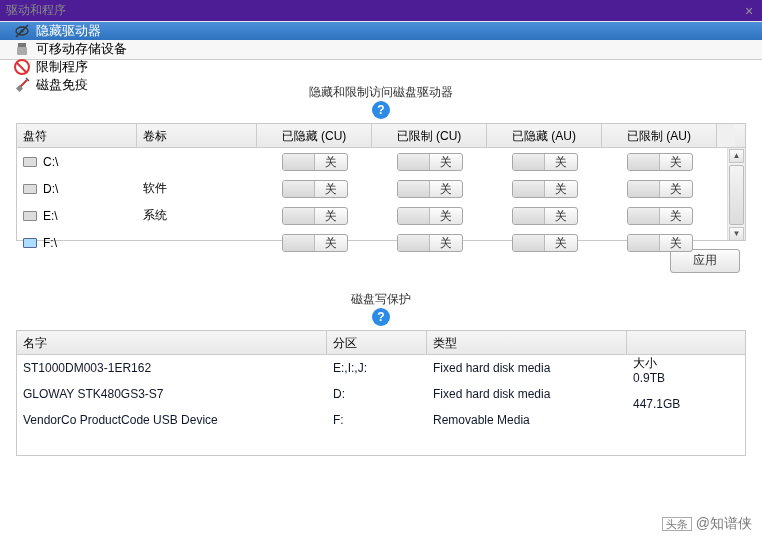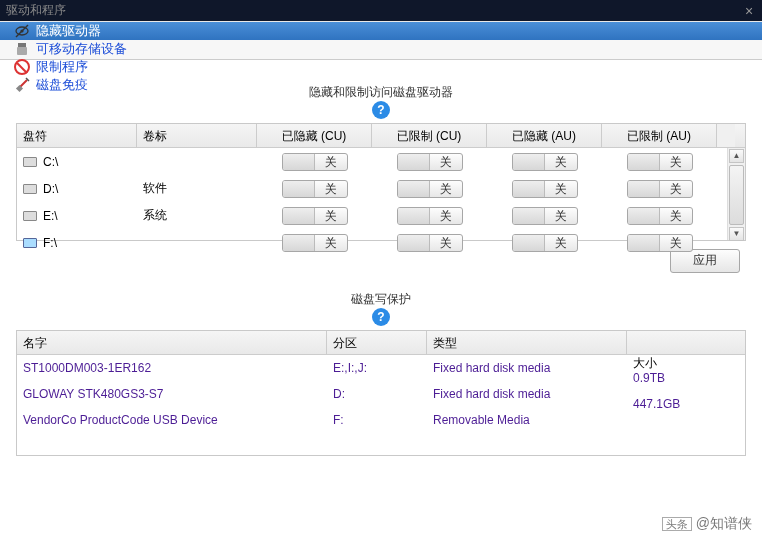--- a/index.html
+++ b/index.html
@@ -11,41 +11,41 @@
     height: 539px;
     overflow: hidden;
     position: relative;
   }
   
   .titlebar {
     height: 22px;
     display: flex;
     align-items: center;
     padding: 0 6px;
-    background: #0f172a;
+    background: #4c1d95;
     border-bottom: 1px solid #e8e8e8;
     color: #888;
   }
   .titlebar .spacer { flex: 1; }
   .titlebar .close { width: 14px; text-align: center; cursor: default; color: #999; font-size: 14px; }
   
   .tabs {
     display: flex;
     height: 38px;
     background: #f7f7f7;
     border-bottom: 1px solid #ccc;
     flex-direction: column;
   }
   .tab {
     display: flex;
     align-items: center;
     gap: 6px;
     padding: 0 14px;
     font-size: 13px;
-    color: #1d4ed8;
+    color: #000000;
     cursor: default;
   }
   .tab.active {
     background: linear-gradient(#4a8fd8, #2f73c0);
     color: #fff;
     font-weight: 500;
   }
   .tab .ticon { width: 16px; height: 16px; display:inline-block; }
   .forbid-icon { border:2px solid #d33; border-radius:50%; position:relative; width:14px; height:14px; }
   .forbid-icon::after { content:""; position:absolute; width:14px; height:2px; background:#d33; top:6px; left:-1px; transform:rotate(45deg); }
@@ -109,21 +109,21 @@
 
   
   .disk-head { display:flex; background:linear-gradient(#f5f5f5,#e9e9e9); border-bottom:1px solid #ccc; height:24px; }
   .disk-head > div { border-right:1px solid #ccc; padding:4px 6px; font-size:12px; }
   .disk-head > div:last-child { border-right:none; }
   .dc-name { width:310px; }
   .dc-part { width:100px; }
   .dc-type { width:200px; }
   .dc-size { flex:1;margin-top:20px; }
   .disk-body { height:100px; }
-  .disk-row { display:flex; height:26px; align-items:center; font-size:12px; color:#4c1d95; }
+  .disk-row { display:flex; height:26px; align-items:center; font-size:12px; color:#0f172a; }
   .disk-row > div { padding:0 6px; }
   .disk-row .dc-name { width:310px; }
   .disk-row .dc-part { width:100px; }
   .disk-row .dc-type { width:200px; }
   .disk-row .dc-size { flex:1; }
 
   .watermark {
     position:absolute;
     bottom:6px; right:10px;
     font-size:14px;

